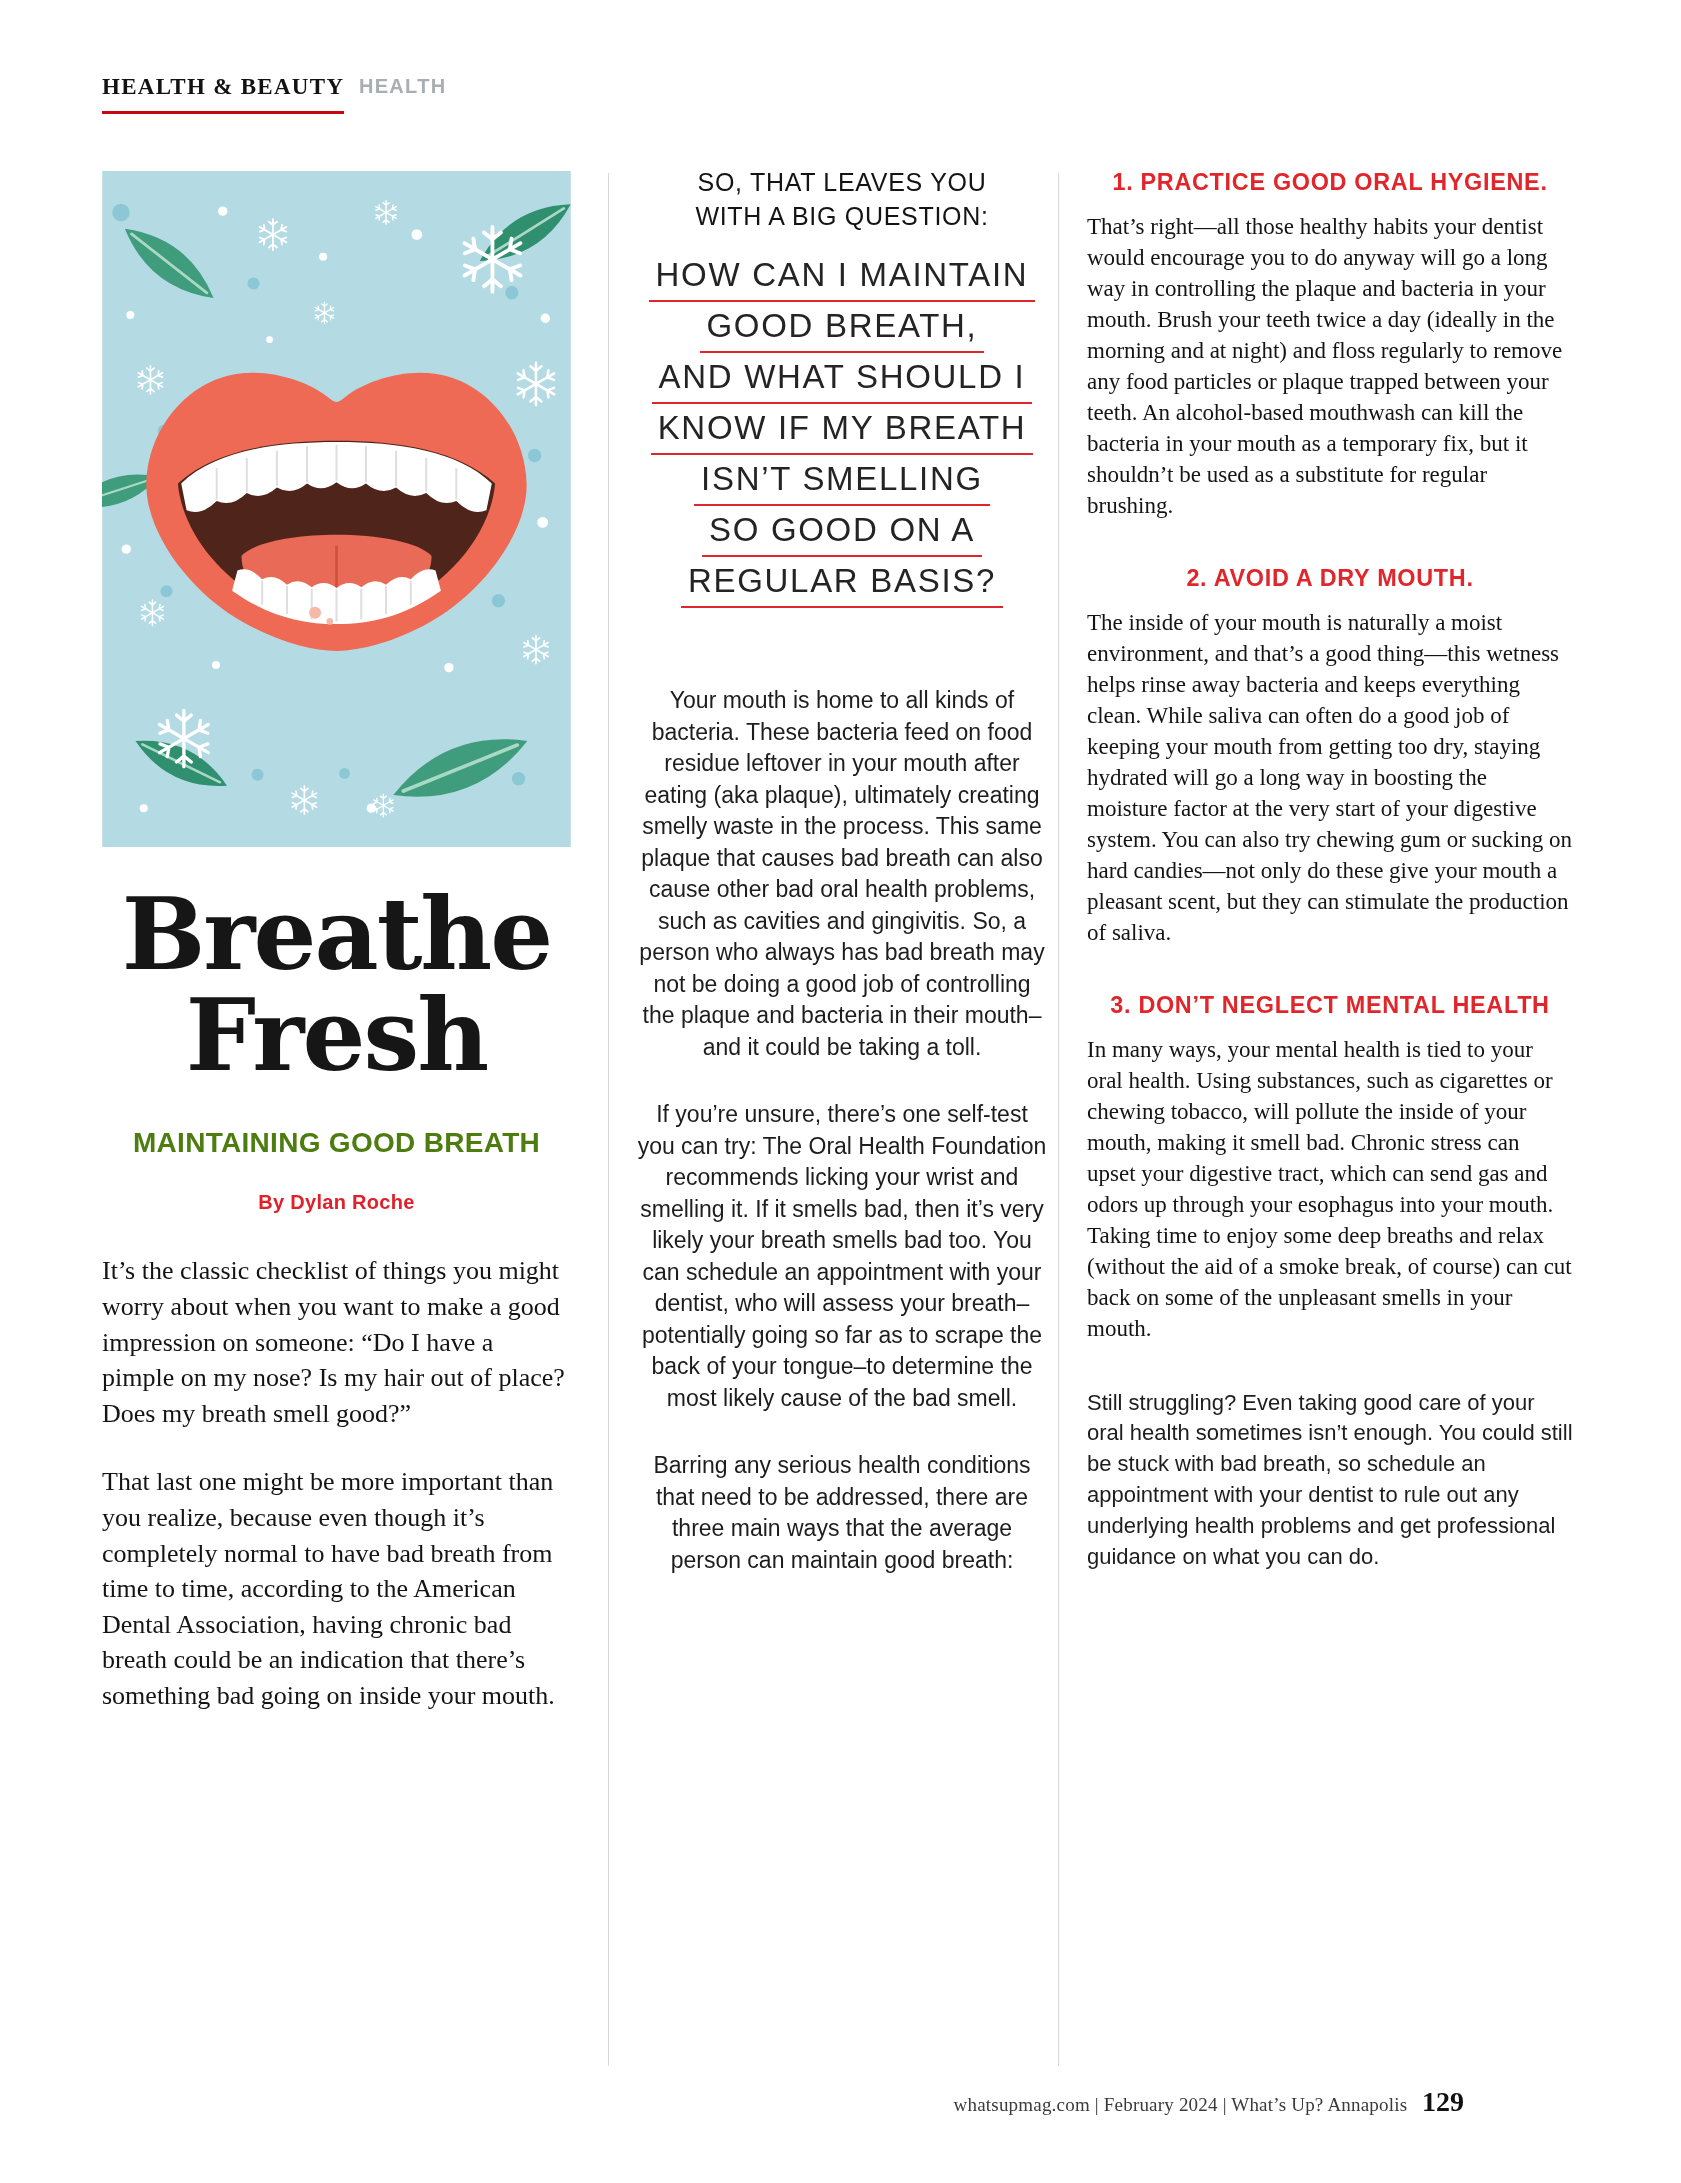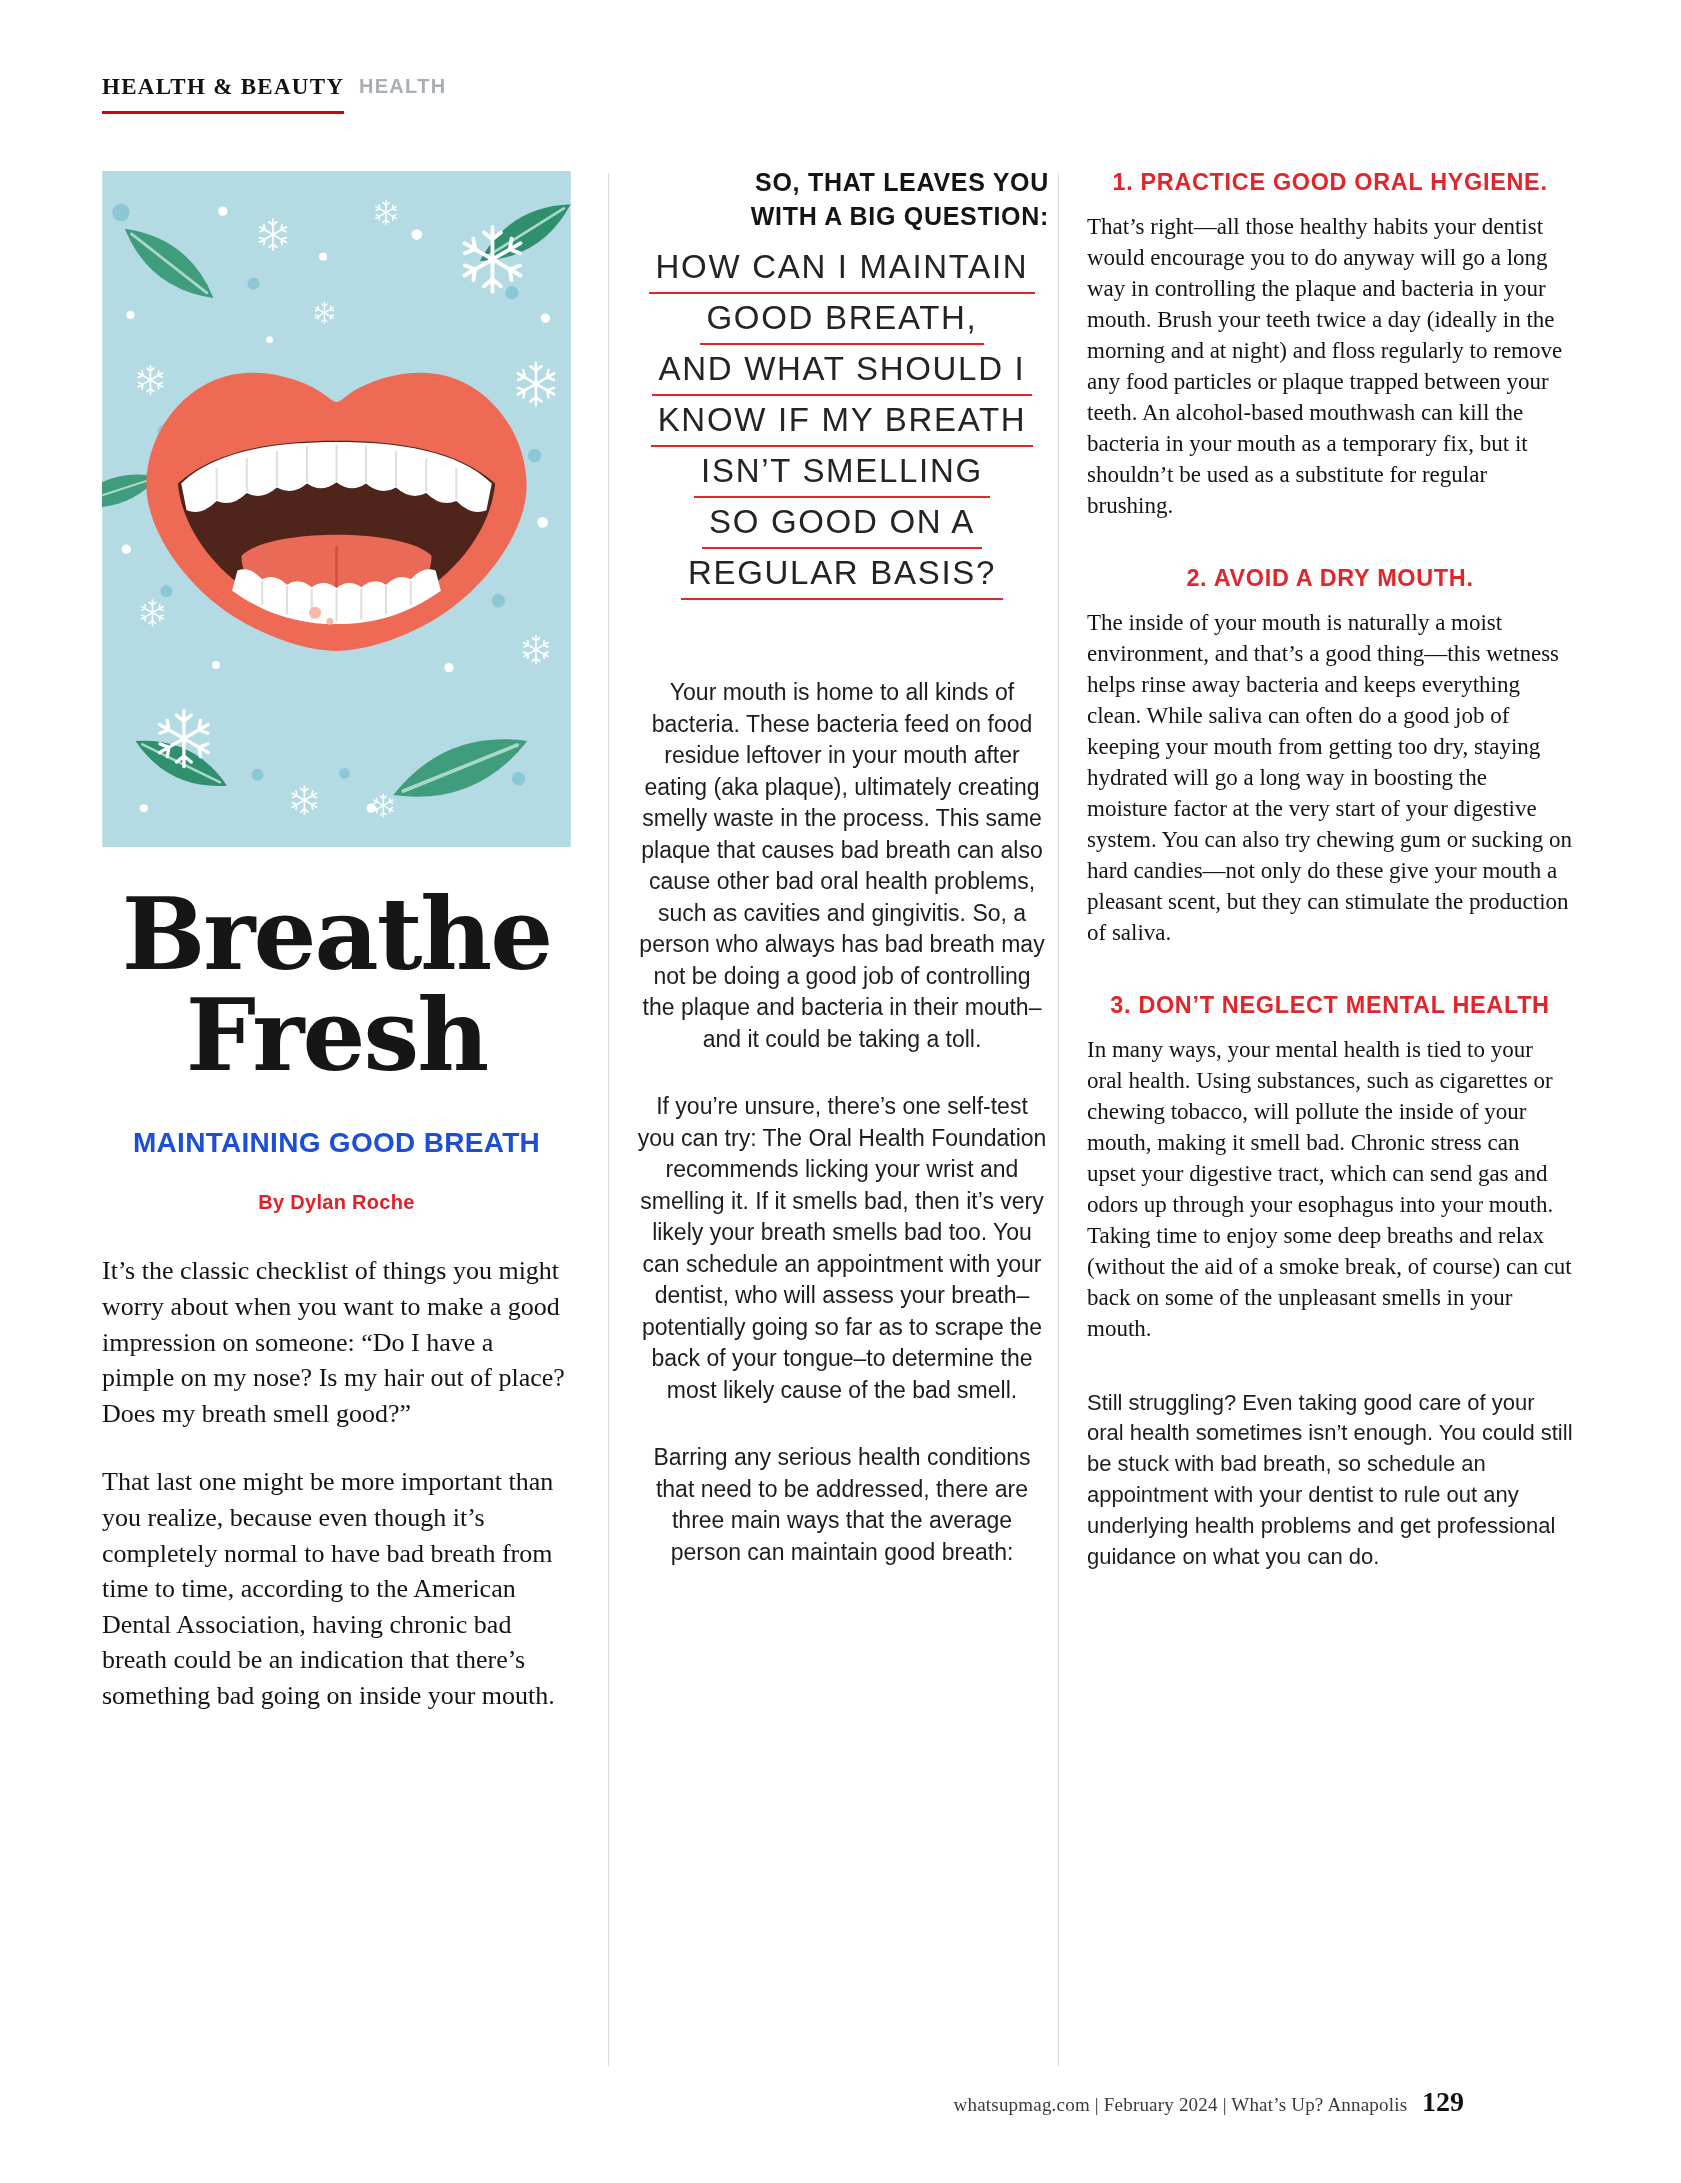--- a/index.html
+++ b/index.html
@@ -27,31 +27,31 @@
   
   .illustration{width:469px;height:676px;margin:0;}
   .illustration svg{display:block;width:100%;height:100%;}
   .leaf-body{fill:currentColor;}
   .leaf-vein{stroke:#a9d9c5;stroke-width:4;fill:none;stroke-linecap:round;}
 
   .title{margin:37px 0 0;text-align:center;font-family:"DejaVu Serif",serif;font-weight:700;
         font-size:99px;line-height:1.02;letter-spacing:-2px;color:#161616;}
   .title-line{display:block;}
   .subtitle{margin:39px 0 0;text-align:center;font-family:"Liberation Sans",sans-serif;
-        font-weight:700;font-size:28px;line-height:1.32;letter-spacing:0.3px;color:#1d4ed8;}
+        font-weight:700;font-size:28px;line-height:1.32;letter-spacing:0.3px;color:#4d7c0f;}
   .subtitle span{display:block;}
   .byline{margin-top:29.4px;text-align:center;font-family:"Liberation Sans",sans-serif;
         font-weight:700;font-size:20px;color:#e0212a;letter-spacing:0.3px;}
   .body-serif{font-size:26px;line-height:1.37;margin:0;color:#141414;}
   .col-left .body-serif{margin-top:39px;}
   .col-left .body-serif + .body-serif{margin-top:33px;}
 
   
-  .kicker{margin:0 0 16px;font-family:"Liberation Sans",sans-serif;font-weight:700;
-        font-size:25px;line-height:1.35;letter-spacing:0.7px;color:#141414;text-align:right;}
+  .kicker{margin:0 0 24px;font-family:"Liberation Sans",sans-serif;font-weight:400;
+        font-size:25px;line-height:1.35;letter-spacing:0.7px;color:#141414;}
   .kicker span{display:block;}
   .question{margin:0 0 70px;font-family:"Liberation Sans",sans-serif;font-weight:400;
         font-size:33px;line-height:1;letter-spacing:1.7px;color:#242424;}
   .q-line{display:inline-block;border-bottom:2.7px solid #e0262b;padding:0 6.7px 9.4px;margin-bottom:6.7px;}
   .body-sans{font-family:"Liberation Sans",sans-serif;font-size:23px;line-height:1.37;
         color:#1d1d1d;margin:0;}
   .col-mid .body-sans + .body-sans{margin-top:36px;}
 
   
   .red-heading{margin:0 0 14.7px;text-align:center;font-family:Liberation Sans, sans-serif;

